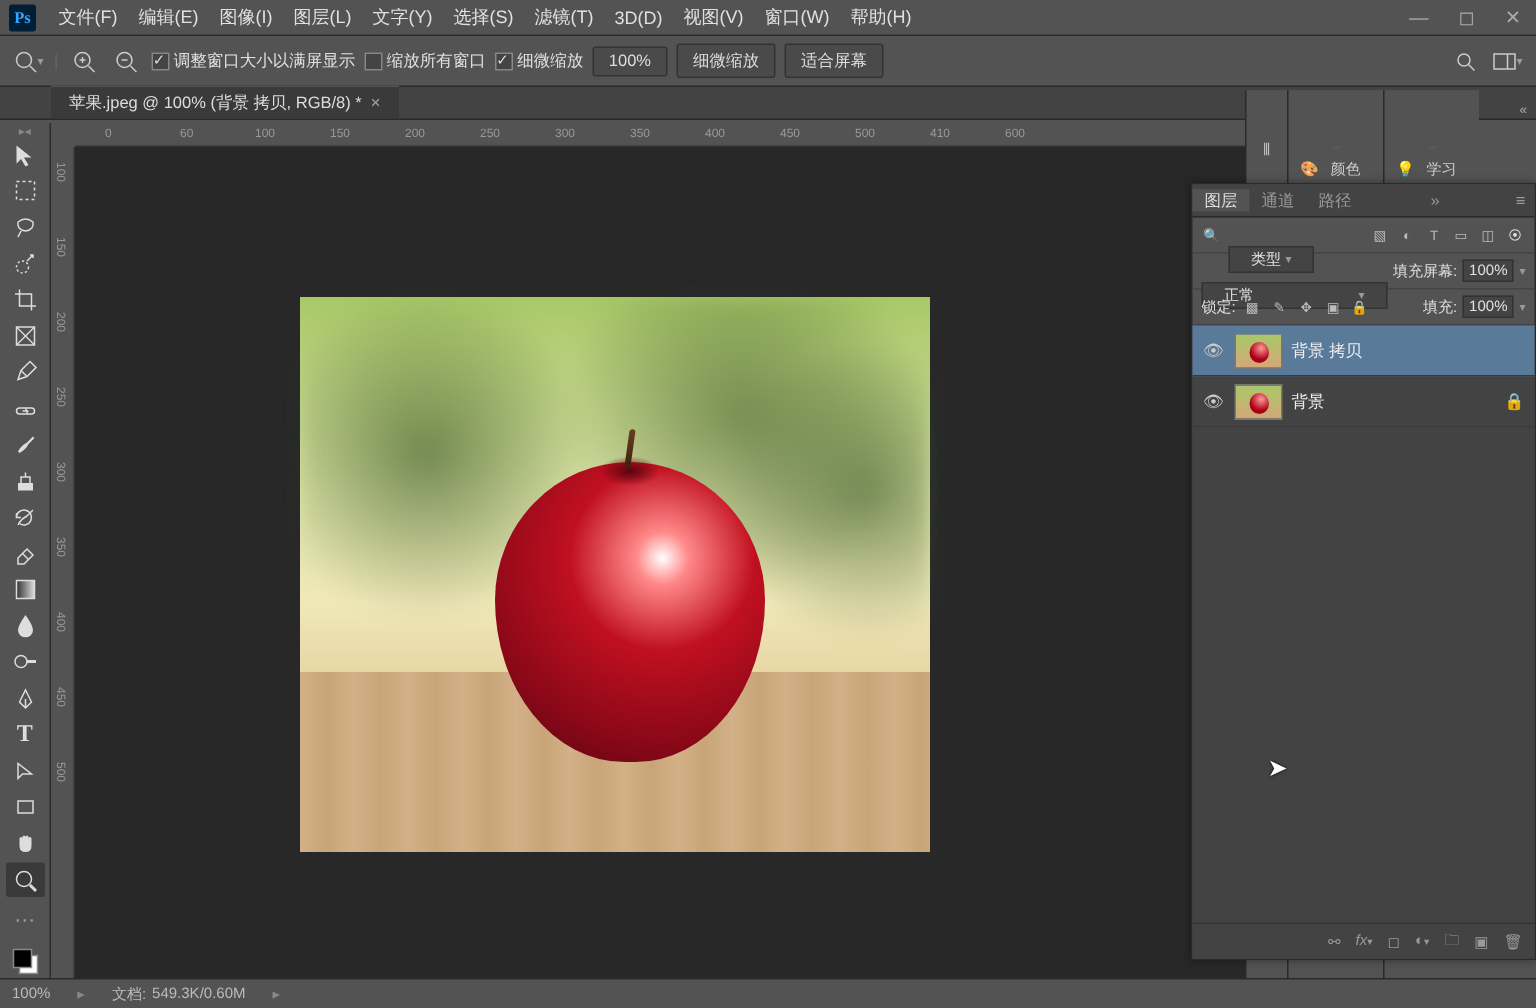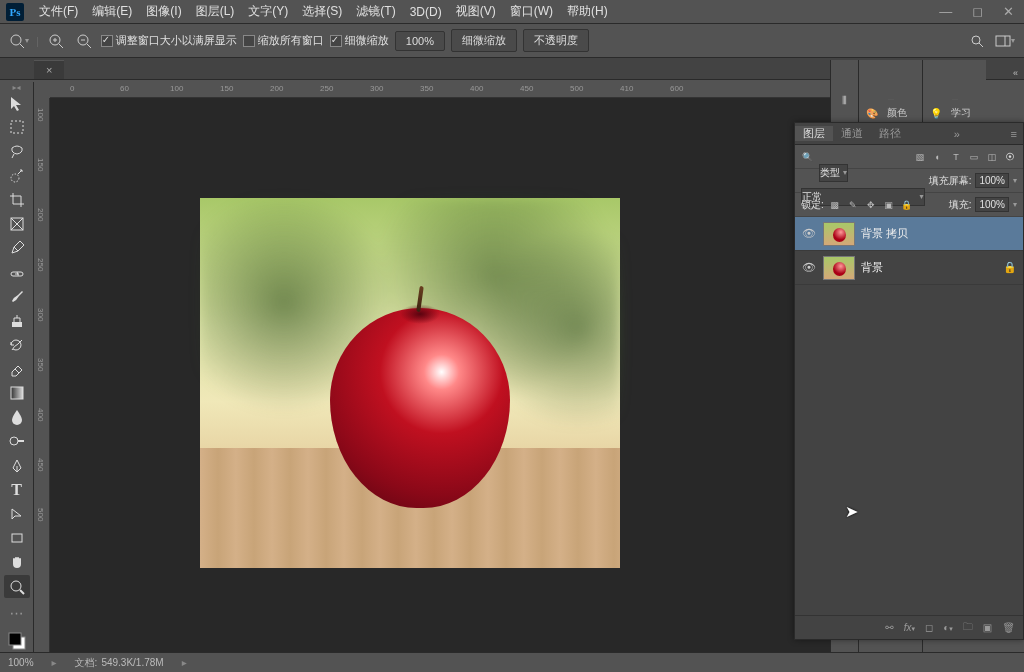--- a/index.html
+++ b/index.html
@@ -41,21 +41,21 @@
 .pg-item.sel { background: #3a3a3a; }
 .pg-ic { width: 16px; height: 14px; display: flex; align-items: center; justify-content: center; }
 .pg-sep { height: 6px; display: flex; justify-content: center; }
 .pg-sep::after { content: "······"; color: #666; font-size: 6px; letter-spacing: -1px; }
 .layers-panel { position: absolute; top: 62px; left: 0; right: 28px; width: 230px; transform: translateX(-36px); background: #535353; border: 1px solid #2a2a2a; box-shadow: 0 0 6px rgba(0,0,0,0.4); }
 .lp-tabs { height: 22px; display: flex; align-items: center; background: #434343; border-bottom: 1px solid #2a2a2a; font-size: 11px; }
 .lp-tab { padding: 0 8px; color: #999; cursor: pointer; }
 .lp-tab.on { background: #535353; color: #ddd; }
 .lp-more { margin-left: auto; padding: 0 6px; color: #999; }
 .lp-row { height: 24px; display: flex; align-items: center; padding: 0 6px; gap: 4px; border-bottom: 1px solid #444; font-size: 10px; }
-.lp-sel { display: flex; align-items: center; border: 1px solid #333; background: #444; padding: 1px 0; gap: 3px; margin-top: 32px; }
+.lp-sel { display: flex; align-items: center; border: 1px solid #333; background: #444; padding: 1px 14px; gap: 3px; margin-top: 32px; }
 .lp-sel .dd { color: #999; font-size: 8px; }
 .lp-pct { background: #444; padding: 1px 3px; border: 1px solid #333; font-size: 10px; }
 .lp-fic { width: 14px; height: 14px; display: flex; align-items: center; justify-content: center; color: #bbb; font-size: 9px; }
 .layer-list { background: #434343; }
 .layer-item { height: 34px; display: flex; align-items: center; padding: 0 6px; gap: 6px; border-bottom: 1px solid #3a3a3a; }
 .layer-item.sel { background: #5a7a9a; }
 .lay-eye { width: 16px; color: #ccc; text-align: center; cursor: pointer; }
 .lay-thumb { width: 32px; height: 24px; background: linear-gradient(180deg,#a8c868,#d4a878); border: 1px solid #777; position: relative; }
 .lay-thumb::after { content: ""; position: absolute; left: 9px; top: 5px; width: 13px; height: 14px; background: radial-gradient(circle at 60% 30%, #ff9999, #aa0015 60%); border-radius: 50%; }
 .lay-name { flex: 1; font-size: 11px; color: #eee; }
@@ -122,40 +122,41 @@
   <label class="opt-chk">
       <span class="chk-box"></span>
       <span>缩放所有窗口</span>
     </label>
   <label class="opt-chk">
       <span class="chk-box on"></span>
       <span>细微缩放</span>
     </label>
   <button class="opt-btn">100%</button>
   <button class="opt-btn">细微缩放</button>
-  <button class="opt-btn">不透明度</button>
+  <button class="opt-btn">适合屏幕</button>
   <div class="opt-right">
     <span class="opt-icon">
         <svg width="14" height="14">
           <circle cx="6" cy="6" r="4" stroke="#ccc" fill="none"></circle>
           <line x1="9" y1="9" x2="13" y2="13" stroke="#ccc"></line>
         </svg>
       </span>
     <span class="opt-icon">
         <svg width="16" height="14">
           <rect x="1" y="2" width="14" height="10" stroke="#ccc" fill="none"></rect>
           <line x1="10" y1="2" x2="10" y2="12" stroke="#ccc"></line>
         </svg>
         <span style="font-size:8px;color:#999">▾</span>
       </span>
   </div>
 </div>
 
 <div class="tabbar">
   <div class="file-tab">
+    <span>苹果.jpeg @ 100% (背景 拷贝, RGB/8) *</span>
     <span class="tab-close">×</span>
   </div>
 </div>
 
 <div class="toolbox">
   <div class="drag-dots">▸◂</div>
   <div class="tool">
       <svg width="16" height="16">
         <path d="M2 2 L2 14 L5 11 L8 16 L10 15 L7 10 L12 10 Z" fill="#ddd"></path>
       </svg>
@@ -445,18 +446,18 @@
         <span>库</span>
       </div>
   </div>
 </div>
 
 <div class="statusbar">
   <span class="sb-seg">100%</span>
   <span style="color:#888">▸</span>
   <span class="sb-seg">
       <span>文档:</span>
-      <span>549.3K/1.78M</span>
+      <span>549.3K/0.60M</span>
     </span>
   <span style="color:#888">▸</span>
 </div>
 
 <div class="cursor-arrow">➤</div>
 
 </body></html>

